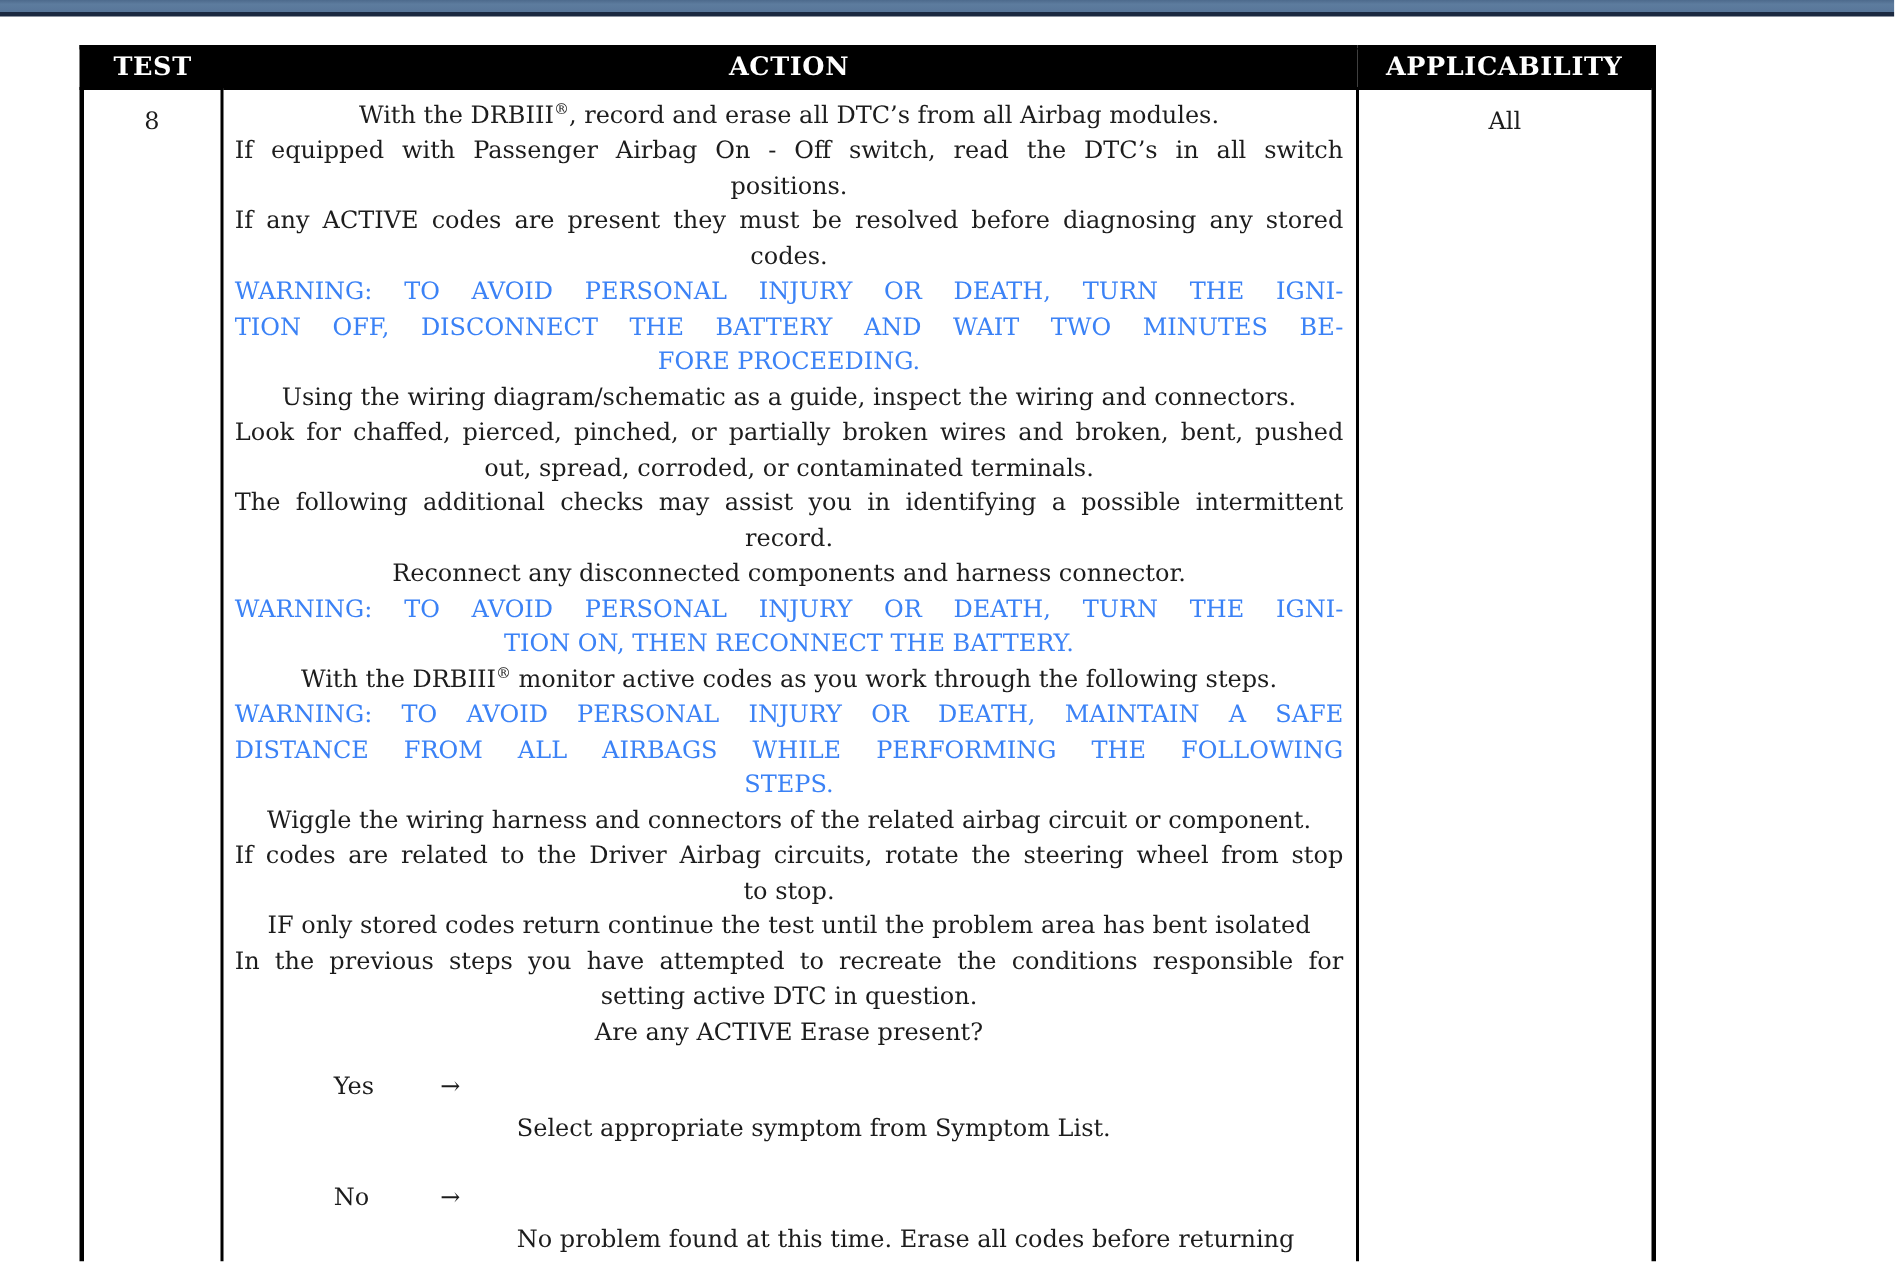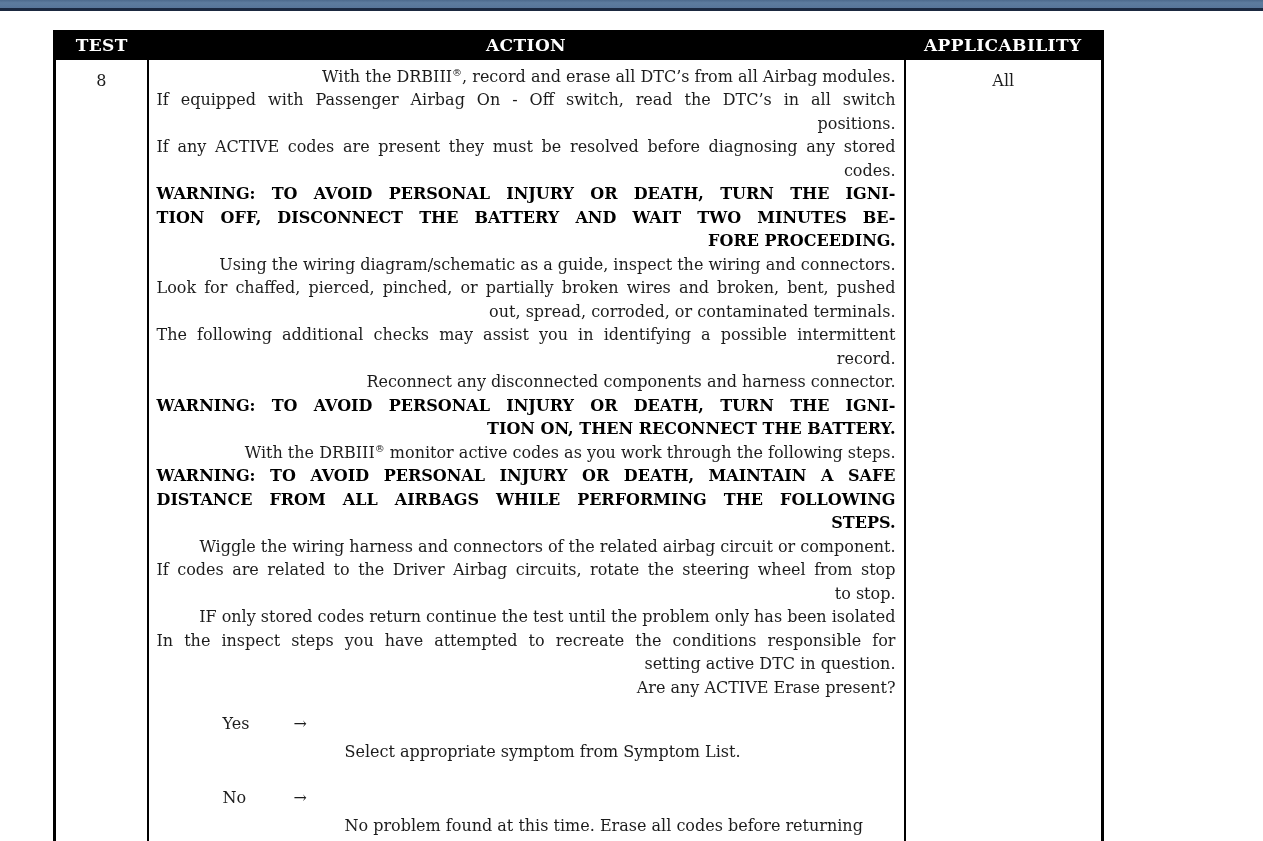--- a/index.html
+++ b/index.html
@@ -55,29 +55,29 @@
     color: #1c1c1c;
     height: 749px;
   }
   td.action-cell {
     padding: 5px 8px 4px 8px;
     font-size: 16px;
     color: #1c1c1c;
   }
   .action-line {
     line-height: 23.5px;
-    text-align: right;
+    text-align: center;
   }
   .action-line.justify {
     text-align: justify;
     text-align-last: justify;
   }
   .action-line.bold {
-    font-weight: bold;
-    color: #000000;
+    font-weight: normal;
+    color: #3b82f6;
   }
   .action-line sup {
     font-size: 10px;
     vertical-align: super;
     line-height: 0;
   }
   .result-row {
     display: flex;
     padding-left: 66px;
     line-height: 23.5px;
@@ -130,22 +130,22 @@
               <div class="action-line">Reconnect any disconnected components and harness connector.</div>
               <div class="action-line bold justify">WARNING: TO AVOID PERSONAL INJURY OR DEATH, TURN THE IGNI-</div>
               <div class="action-line bold">TION ON, THEN RECONNECT THE BATTERY.</div>
               <div class="action-line">With the DRBIII<sup>®</sup> monitor active codes as you work through the following steps.</div>
               <div class="action-line bold justify">WARNING: TO AVOID PERSONAL INJURY OR DEATH, MAINTAIN A SAFE</div>
               <div class="action-line bold justify">DISTANCE FROM ALL AIRBAGS WHILE PERFORMING THE FOLLOWING</div>
               <div class="action-line bold">STEPS.</div>
               <div class="action-line">Wiggle the wiring harness and connectors of the related airbag circuit or component.</div>
               <div class="action-line justify">If codes are related to the Driver Airbag circuits, rotate the steering wheel from stop</div>
               <div class="action-line">to stop.</div>
-              <div class="action-line">IF only stored codes return continue the test until the problem only has been isolated</div>
-              <div class="action-line justify">In the inspect steps you have attempted to recreate the conditions responsible for</div>
+              <div class="action-line">IF only stored codes return continue the test until the problem area has bent isolated</div>
+              <div class="action-line justify">In the previous steps you have attempted to recreate the conditions responsible for</div>
               <div class="action-line">setting active DTC in question.</div>
               <div class="action-line">Are any ACTIVE Erase present?</div>
             </div>
           <div>
               <div class="result-row first">
                 <span class="result-answer">Yes</span>
                 <span class="result-arrow">→</span>
                 <span class="result-text">Select appropriate symptom from Symptom List.</span>
               </div>
               <div class="result-row next">

